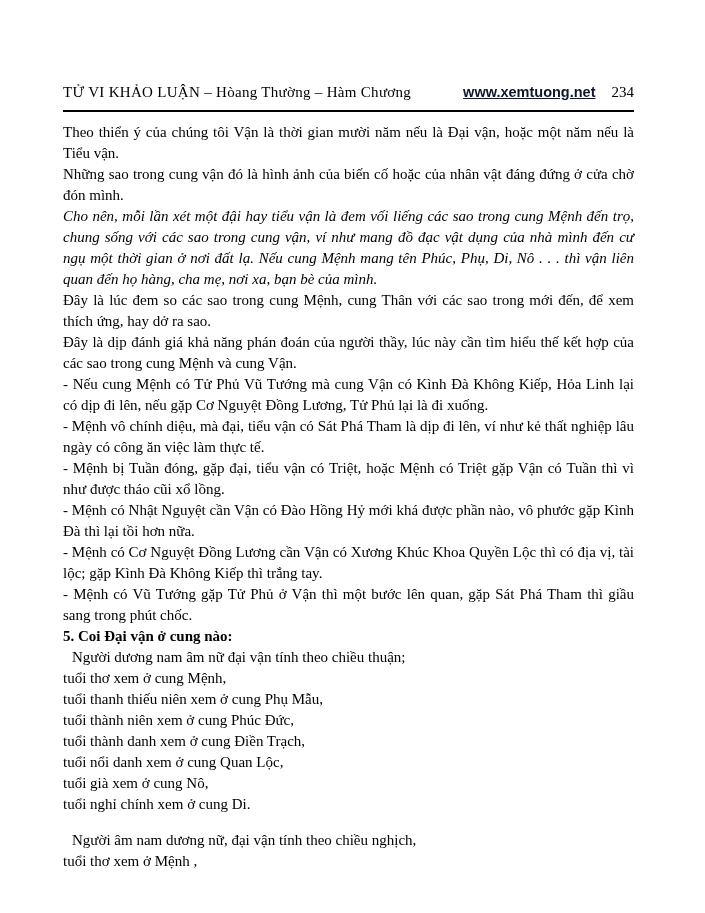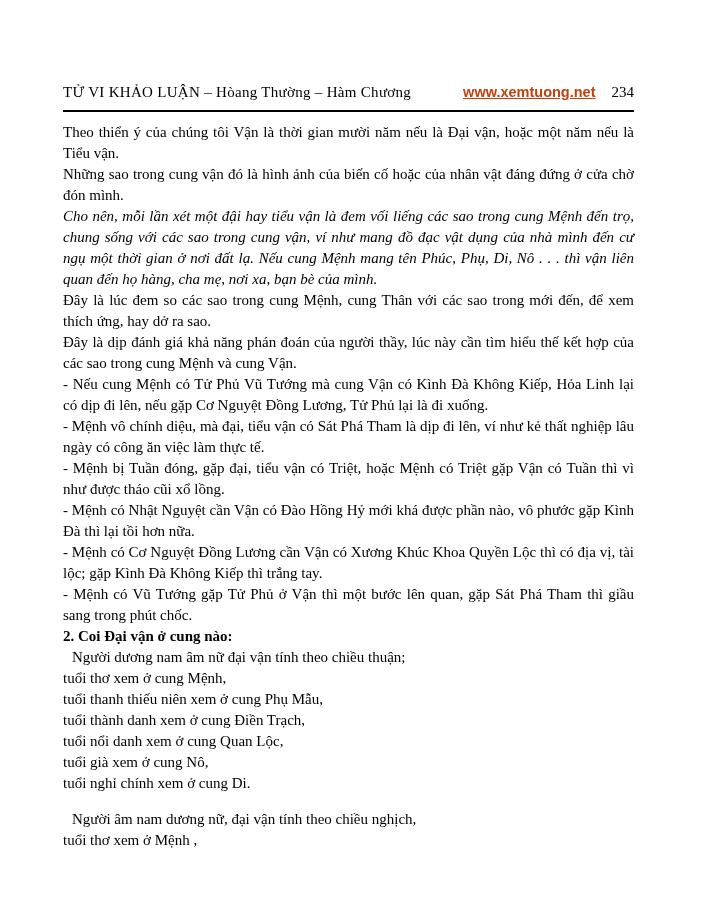--- a/index.html
+++ b/index.html
@@ -20,21 +20,21 @@
   .hdr-title {
     flex: 1;
     font-size: 15px;
     letter-spacing: 0.3px;
     white-space: nowrap;
   }
   .hdr-link {
     font-family: "Liberation Sans", sans-serif;
     font-weight: bold;
     font-size: 14.5px;
-    color: #c2410c;
+    color: #0f172a;
     text-decoration: underline;
     margin-right: 16px;
     white-space: nowrap;
     cursor: pointer;
   }
   .hdr-page { font-size: 15px; }
 
   .content {
     margin-top: 10px;
     font-size: 15px;
@@ -71,25 +71,26 @@
     <p class="em">Cho nên, mỗi lần xét một đậi hay tiểu vận là đem vối liếng các sao trong cung Mệnh đến trọ, chung sống với các sao trong cung vận, ví như mang đồ đạc vật dụng của nhà mình đến cư ngụ một thời gian ở nơi đất lạ. Nếu cung Mệnh mang tên Phúc, Phụ, Di, Nô . . . thì vận liên quan đến họ hàng, cha mẹ, nơi xa, bạn bè của mình.</p>
     <p>Đây là lúc đem so các sao trong cung Mệnh, cung Thân với các sao trong mới đến, để xem thích ứng, hay dở ra sao.</p>
     <p>Đây là dịp đánh giá khả năng phán đoán của người thầy, lúc này cần tìm hiểu thế kết hợp của các sao trong cung Mệnh và cung Vận.</p>
     <p>- Nếu cung Mệnh có Tử Phủ Vũ Tướng mà cung Vận có Kình Đà Không Kiếp, Hỏa Linh lại có dịp đi lên, nếu gặp Cơ Nguyệt Đồng Lương, Tử Phủ lại là đi xuống.</p>
     <p>- Mệnh vô chính diệu, mà đại, tiểu vận có Sát Phá Tham là dịp đi lên, ví như kẻ thất nghiệp lâu ngày có công ăn việc làm thực tế.</p>
     <p>- Mệnh bị Tuần đóng, gặp đại, tiểu vận có Triệt, hoặc Mệnh có Triệt gặp Vận có Tuần thì vì như được tháo cũi xổ lồng.</p>
     <p>- Mệnh có Nhật Nguyệt cần Vận có Đào Hồng Hỷ mới khá được phần nào, vô phước gặp Kình Đà thì lại tồi hơn nữa.</p>
     <p>- Mệnh có Cơ Nguyệt Đồng Lương cần Vận có Xương Khúc Khoa Quyền Lộc thì có địa vị, tài lộc; gặp Kình Đà Không Kiếp thì trắng tay.</p>
     <p>- Mệnh có Vũ Tướng gặp Tử Phủ ở Vận thì một bước lên quan, gặp Sát Phá Tham thì giầu sang trong phút chốc.</p>
 
-    <p class="sec-heading">2. Coi Đại vận ở cung nào:</p>
+    <p class="sec-heading">5. Coi Đại vận ở cung nào:</p>
 
     <p class="indent">Người dương nam âm nữ đại vận tính theo chiều thuận;</p>
     <div class="list-line">tuổi thơ xem ở cung Mệnh,</div>
     <div class="list-line">tuổi thanh thiếu niên xem ở cung Phụ Mẫu,</div>
+    <div class="list-line">tuổi thành niên xem ở cung Phúc Đức,</div>
     <div class="list-line">tuổi thành danh xem ở cung Điền Trạch,</div>
     <div class="list-line">tuổi nổi danh xem ở cung Quan Lộc,</div>
     <div class="list-line">tuổi già xem ở cung Nô,</div>
     <div class="list-line">tuổi nghỉ chính xem ở cung Di.</div>
 
     <div class="gap"></div>
 
     <p class="indent">Người âm nam dương nữ, đại vận tính theo chiều nghịch,</p>
     <div class="list-line">tuổi thơ xem ở Mệnh ,</div>
   </div>

